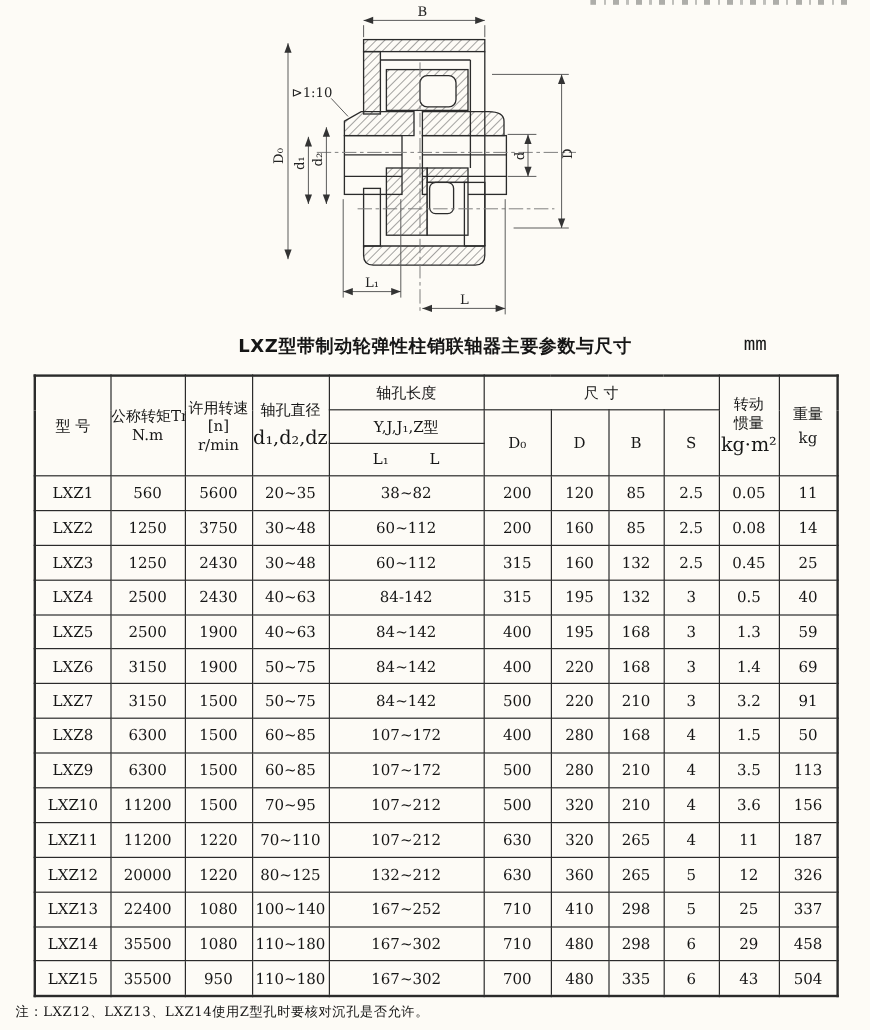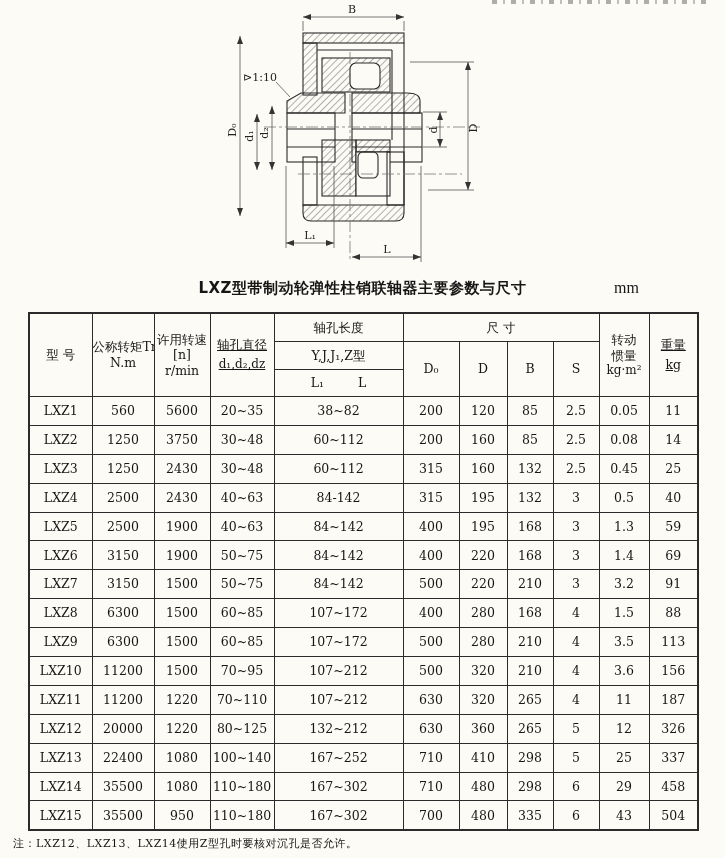--- a/index.html
+++ b/index.html
@@ -19,42 +19,42 @@
   svg text{font-family:"DejaVu Serif","Liberation Serif",serif;fill:#222;}
 
   .title-row{position:absolute;top:279px;left:0;width:725px;height:20px;}
   .doc-title{
     position:absolute;left:0;width:725px;text-align:center;
     font-family:"DejaVu Sans","Liberation Sans",sans-serif;
     font-weight:bold;font-size:15px;letter-spacing:.5px;
   }
   .doc-unit{
     position:absolute;right:86px;top:0;font-size:16px;
-    font-family:Liberation Serif, serif;
+    font-family:Liberation Mono, monospace;
   }
 
   table.params{
     position:absolute;left:28px;top:312px;width:669px;
     border-collapse:collapse;table-layout:fixed;
     font-size:12.5px;
   }
   table.params th,table.params td{
     border:1px solid #2b2b2b;text-align:center;vertical-align:middle;
     padding:0;font-weight:normal;line-height:1.25;
     overflow:hidden;white-space:nowrap;
   }
   table.params{border:2px solid #2b2b2b;}
   tr.hrow1 th{height:27px;}
   tr.hrow2 th{height:27px;}
   tr.hrow3 th{height:26px;}
   tr.drow td{height:27.9px;}
-  .hdr-gap-2 div{line-height:1.6;text-decoration:underline;}
+  .hdr-gap-2 div{line-height:1.6;}
   .ll-cell span{display:inline-block;}
   .ll-gap{width:34px;}
-  .small-sub{font-size:12px;}
+  .small-sub{font-size:16px;}
   .note-line{
     position:absolute;left:13px;top:836px;width:700px;
     font-size:11px;letter-spacing:.5px;
   }
 </style>
 </head>
 <body>
 
 <div class="top-artifact"></div>
 
@@ -310,21 +310,21 @@
         <td>LXZ8</td>
         <td>6300</td>
         <td>1500</td>
         <td>60~85</td>
         <td>107~172</td>
         <td>400</td>
         <td>280</td>
         <td>168</td>
         <td>4</td>
         <td>1.5</td>
-        <td>88</td>
+        <td>50</td>
       </tr>
     <tr class="drow">
         <td>LXZ9</td>
         <td>6300</td>
         <td>1500</td>
         <td>60~85</td>
         <td>107~172</td>
         <td>500</td>
         <td>280</td>
         <td>210</td>

